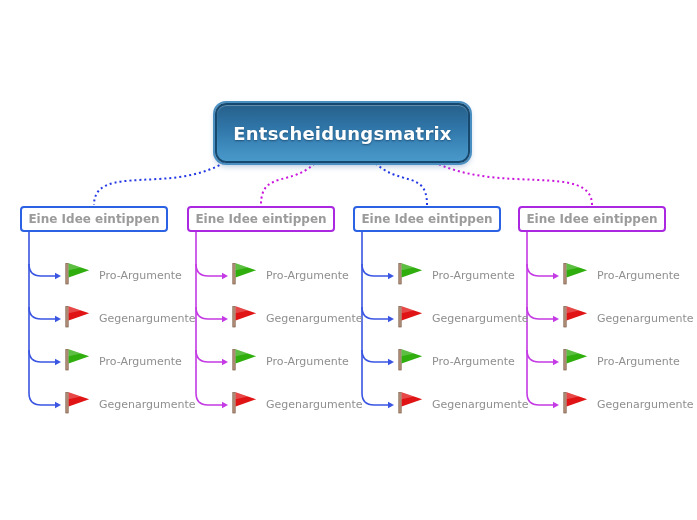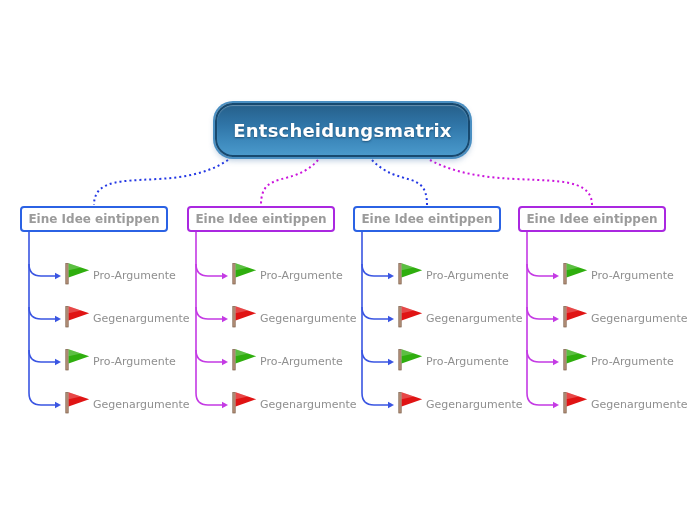--- a/index.html
+++ b/index.html
@@ -4,38 +4,38 @@
 <style>
   html,body{margin:0;padding:0;background:#ffffff;}
   .canvas{
     position:relative;width:697px;height:520px;background:#ffffff;overflow:hidden;
     font-family:"DejaVu Sans","Liberation Sans",sans-serif;
   }
   svg.layer{position:absolute;left:0;top:0;}
   .dotted{fill:none;stroke-width:2;stroke-dasharray:2 3;}
   .branch{fill:none;stroke-width:1.6;}
   .root-node{
-    position:absolute;left:215px;top:103px;width:255px;height:54px;box-sizing:border-box;
-    border:2px solid #17496f;border-radius:18px;
+    position:absolute;left:215px;top:103px;width:255px;height:60px;box-sizing:border-box;
+    border:2px solid #17496f;border-radius:11px;
     background:linear-gradient(180deg,#26608b 0%,#2f74a6 38%,#3d89bc 72%,#4a99cb 100%);
     box-shadow:0 0 0 2px #4a8fc2,0 3px 6px rgba(70,120,170,.45),inset 0 1px 1px rgba(255,255,255,.3);
     display:flex;align-items:center;justify-content:center;
   }
   .root-node span{
     color:#ffffff;font-weight:bold;font-size:18px;letter-spacing:.2px;
     text-shadow:0 1px 2px rgba(10,40,70,.55);
   }
   .idea{
     position:absolute;top:206px;width:148px;height:26px;box-sizing:border-box;
     background:#ffffff;border:2px solid #2b62e4;border-radius:4px;
     display:flex;align-items:center;justify-content:center;
   }
   .idea span{font-size:12px;font-weight:bold;color:#9b9b9b;white-space:nowrap;}
   .child{position:absolute;height:26px;display:flex;align-items:center;}
-  .child span{font-size:11px;color:#8f8f8f;margin-left:3px;white-space:nowrap;}
+  .child span{font-size:11px;color:#8f8f8f;margin-left:9px;white-space:nowrap;}
   .child svg{display:block;}
 </style>
 </head>
 <body>
 
 <div class="canvas">
 
   <svg class="layer" width="697" height="520">
     <path class="dotted" d="M 228 160 C 175 196, 94 162, 94 205" stroke="#2438e4"></path>
     <path class="dotted" d="M 318 160 C 293 188, 261 169, 261 205" stroke="#cb14dc"></path>

